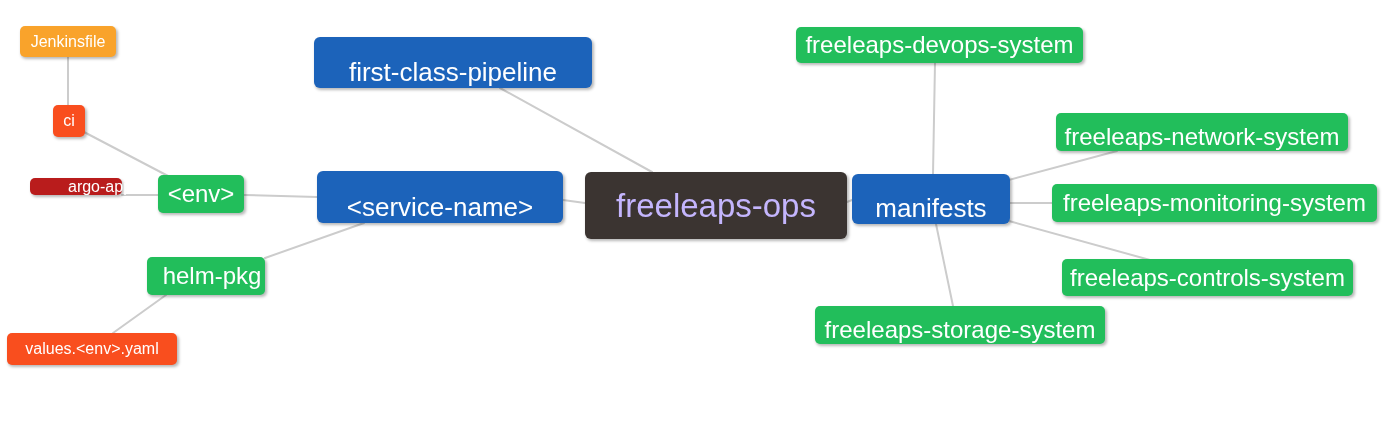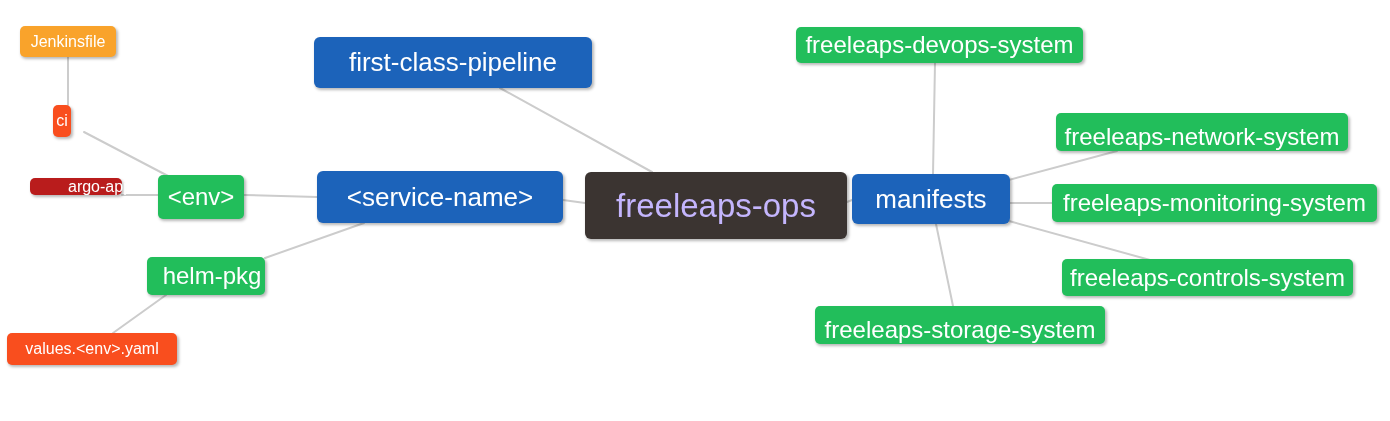--- a/index.html
+++ b/index.html
@@ -30,21 +30,21 @@
     justify-content: center;
     color: #ffffff;
     border-radius: 5px;
     box-shadow: 1.5px 2px 3px rgba(0,0,0,0.28);
     box-sizing: border-box;
     white-space: nowrap;
     cursor: pointer;
     user-select: none;
   }
   .node.lv0 { font-size: 33px; border-radius: 6px; }
-  .node.lv1 { font-size: 26px; border-radius: 6px; }
+  .node.lv1 { font-size: 26px; border-radius: 6px; align-items: flex-end; }
   .node.lv2 { font-size: 24px; }
   .node.lv3 { font-size: 16px; }
 </style>
 </head>
 <body>
 
 <div class="canvas">
   <svg class="edges-layer" id="edges-layer" viewBox="0 0 1390 421" xmlns="http://www.w3.org/2000/svg">
       <line x1="68" y1="57" x2="68" y2="105" stroke="#cccccc" stroke-width="2" stroke-linecap="round"></line>
       <line x1="84" y1="132" x2="170" y2="177" stroke="#cccccc" stroke-width="2" stroke-linecap="round"></line>
@@ -58,27 +58,27 @@
       <line x1="935" y1="63" x2="933" y2="174" stroke="#cccccc" stroke-width="2" stroke-linecap="round"></line>
       <line x1="1005" y1="181" x2="1117" y2="151" stroke="#cccccc" stroke-width="2" stroke-linecap="round"></line>
       <line x1="1010" y1="203" x2="1052" y2="203" stroke="#cccccc" stroke-width="2" stroke-linecap="round"></line>
       <line x1="1009" y1="221" x2="1150" y2="260" stroke="#cccccc" stroke-width="2" stroke-linecap="round"></line>
       <line x1="936" y1="224" x2="953" y2="306" stroke="#cccccc" stroke-width="2" stroke-linecap="round"></line>
     </svg>
   <div id="nodes-layer">
       <div class="node lv3" style="left: 20px; top: 26px; width: 96px; height: 31px; background: rgb(249, 163, 43); color: rgb(255, 255, 255);">
         <span>Jenkinsfile</span>
       </div>
-      <div class="node lv3" style="left: 53px; top: 105px; width: 18px; height: 32px; background: rgb(249, 78, 30); color: rgb(255, 255, 255);">
+      <div class="node lv3" style="left: 53px; top: 105px; width: 32px; height: 32px; background: rgb(249, 78, 30); color: rgb(255, 255, 255);">
         <span>ci</span>
       </div>
       <div class="node lv3" style="left: 30px; top: 178px; width: 92px; height: 17px; background: #b91c1c; color: rgb(255, 255, 255); padding-left: 48px;">
         <span>argo-app</span>
       </div>
-      <div class="node lv2" style="left: 158px; top: 175px; width: 86px; height: 44px; background: rgb(34, 190, 91); color: rgb(255, 255, 255);">
+      <div class="node lv2" style="left: 158px; top: 175px; width: 86px; height: 38px; background: rgb(34, 190, 91); color: rgb(255, 255, 255);">
         <span>&lt;env&gt;</span>
       </div>
       <div class="node lv2" style="left: 147px; top: 257px; width: 118px; height: 38px; background: rgb(34, 190, 91); color: rgb(255, 255, 255); padding-left: 12px;">
         <span>helm-pkg</span>
       </div>
       <div class="node lv3" style="left: 7px; top: 333px; width: 170px; height: 32px; background: rgb(249, 78, 30); color: rgb(255, 255, 255);">
         <span>values.&lt;env&gt;.yaml</span>
       </div>
       <div class="node lv1" style="left: 314px; top: 37px; width: 278px; height: 51px; background: rgb(28, 99, 186); color: rgb(255, 255, 255);">
         <span>first-class-pipeline</span>

